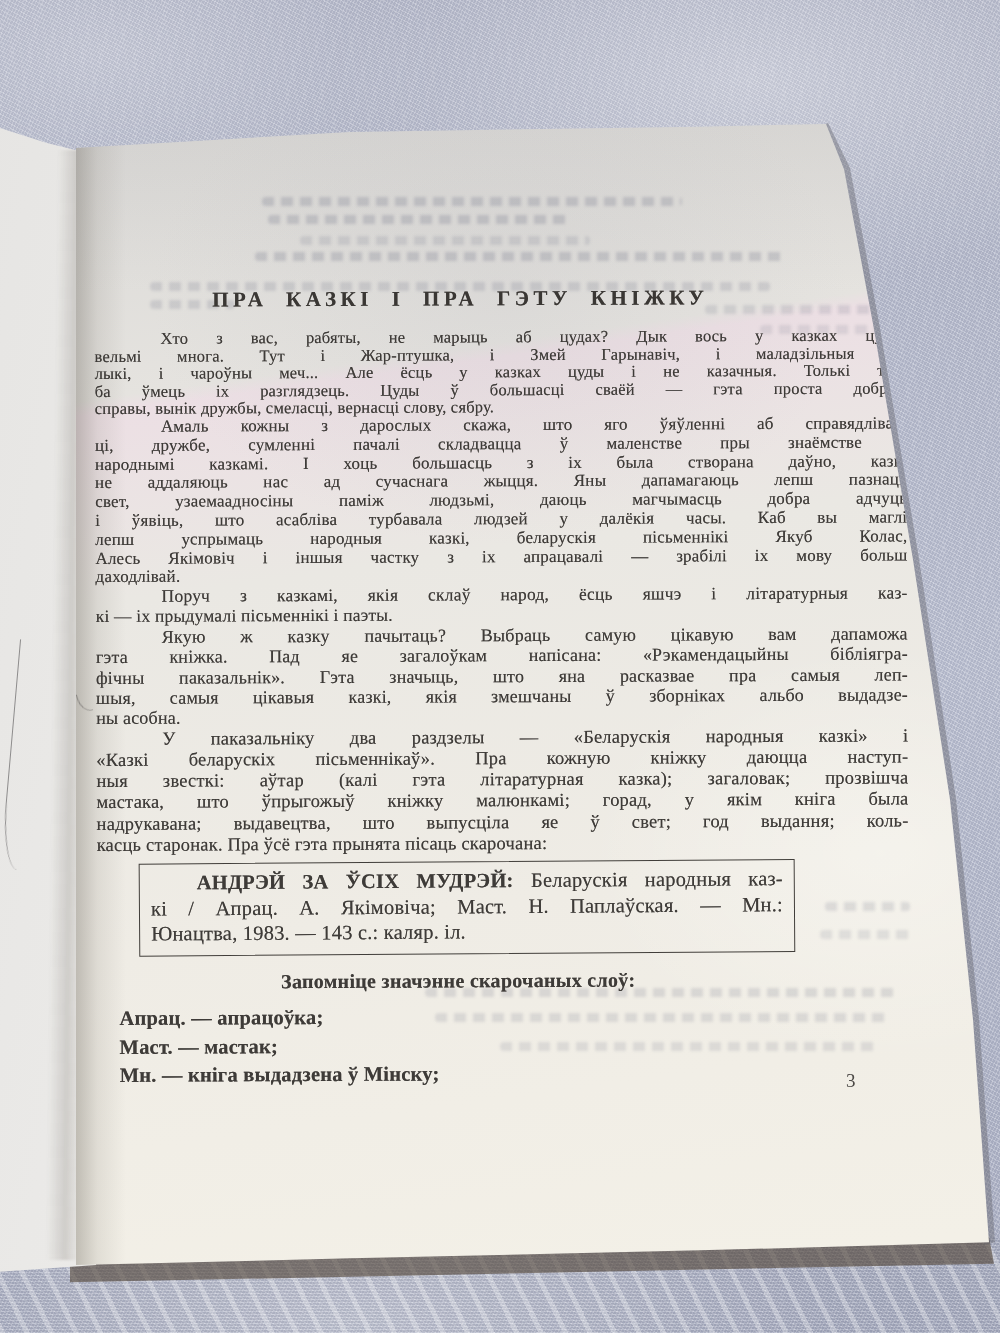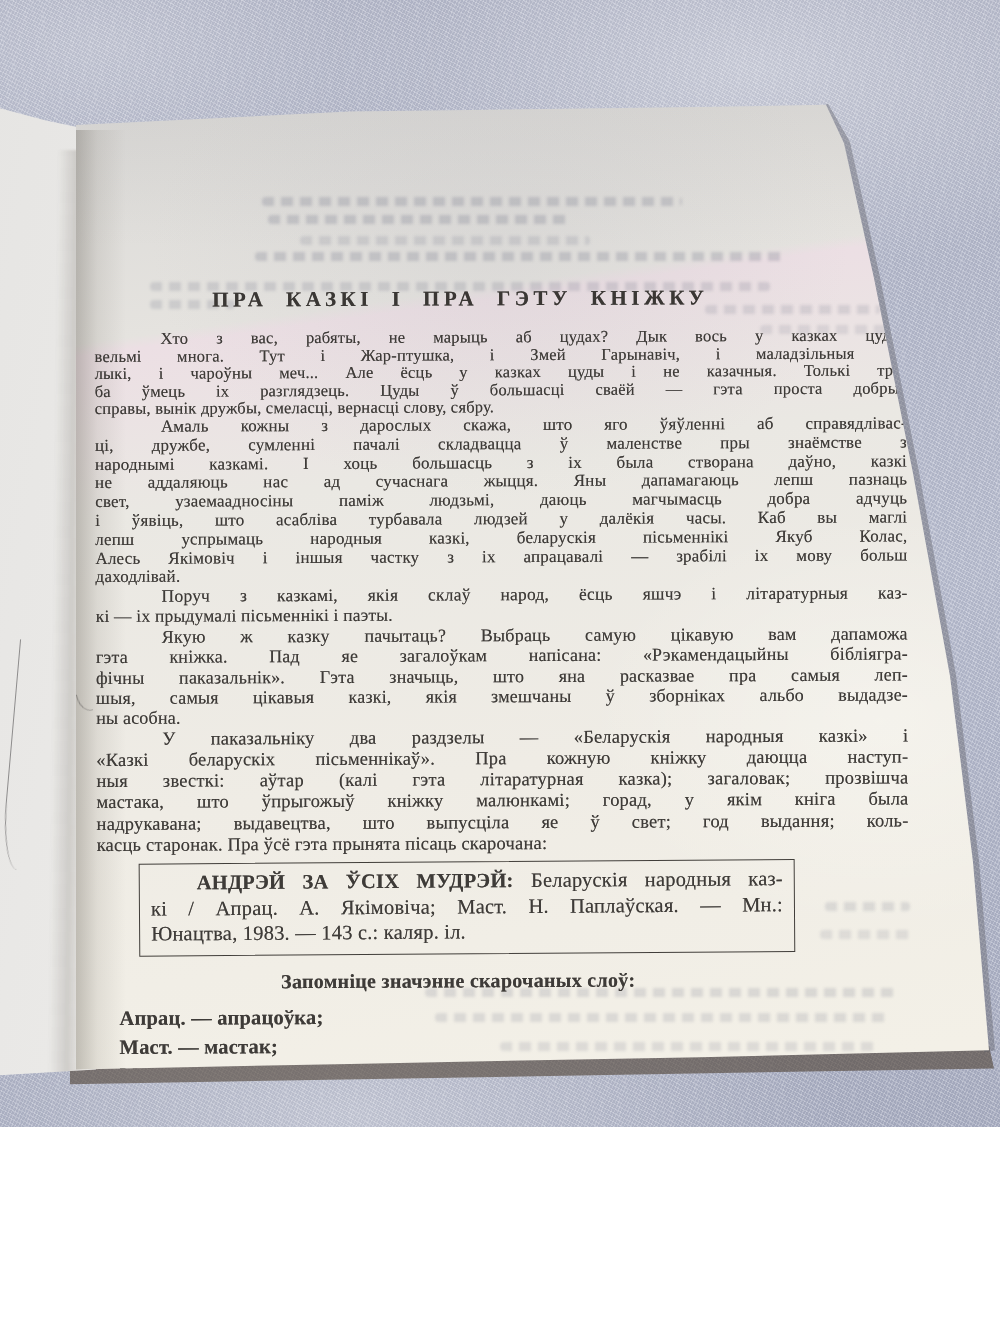--- a/index.html
+++ b/index.html
@@ -1,20 +1,20 @@
 <!DOCTYPE html>
 <html><head>
 <meta charset="utf-8">
 <style>
   html,body { margin:0; padding:0; }
   body {
     width:1000px; height:1333px; overflow:hidden;
     font-family:"Liberation Serif","DejaVu Serif",serif;
   }
-  #photo { position:relative; width:1000px; height:1127px; overflow:hidden; }
+  #photo { position:relative; width:1000px; height:1333px; overflow:hidden; }
 
   
   .fabric {
     position:absolute; inset:0;
     background-color:#b3b8c9;
     background-image:
       radial-gradient(ellipse 600px 300px at 75% 6%, rgba(255,255,255,.30), rgba(255,255,255,0) 70%),
       radial-gradient(ellipse 500px 260px at 10% 4%, rgba(255,255,255,.22), rgba(255,255,255,0) 70%),
       radial-gradient(ellipse 700px 220px at 35% 99%, rgba(255,255,255,.30), rgba(255,255,255,0) 70%),
       repeating-linear-gradient(115deg, rgba(255,255,255,.20) 0 1px, rgba(255,255,255,0) 1px 3px),

